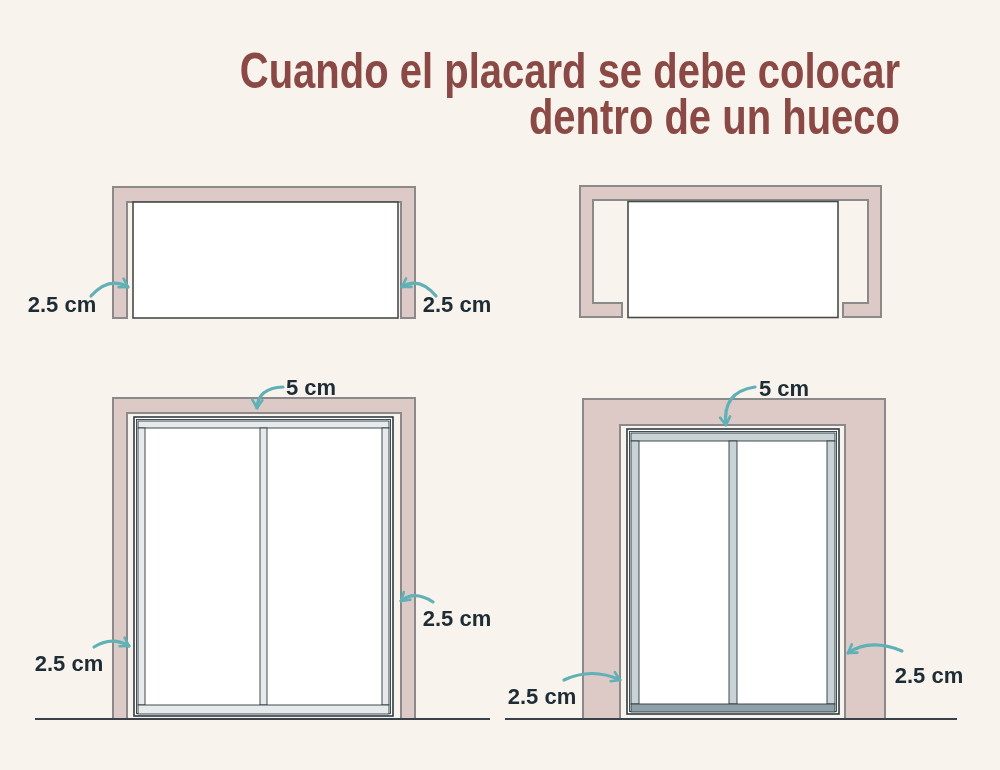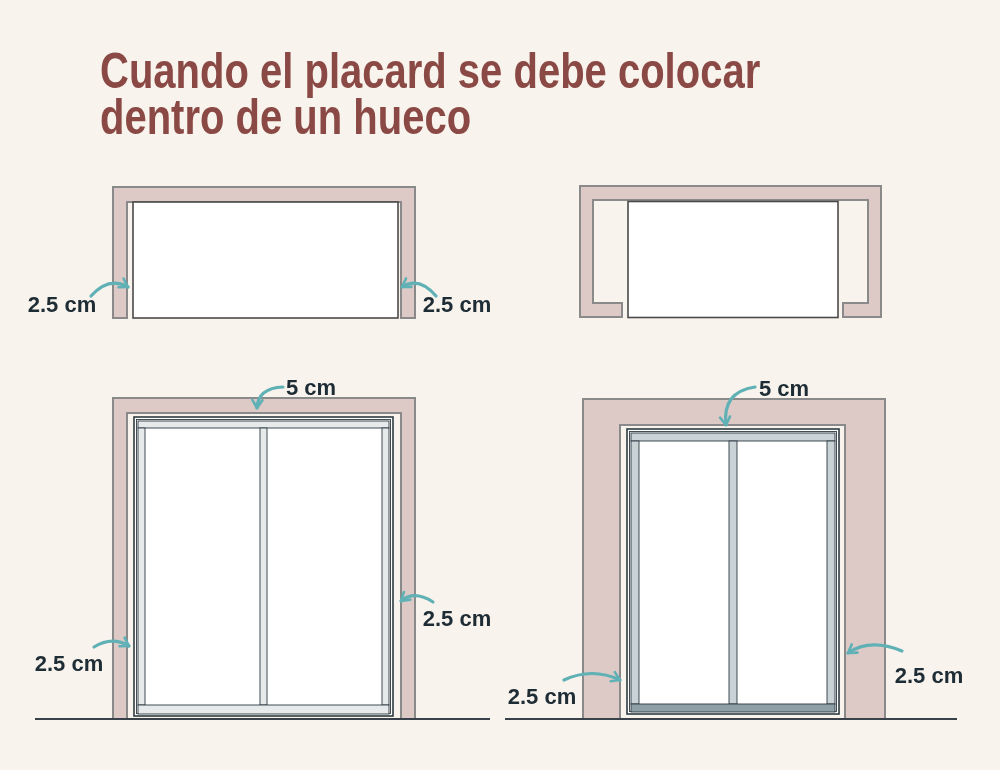--- a/index.html
+++ b/index.html
@@ -7,21 +7,21 @@
     width: 1000px; height: 770px;
     position: relative;
     background: #f8f3ec;
     font-family: "Liberation Sans", sans-serif;
     overflow: hidden;
   }
   .title {
     position: absolute;
     top: 48px; left: 0;
     width: 1000px;
-    text-align: left;
+    text-align: right;
     color: #8a4945;
     font-weight: 700;
   }
   .title-line {
     display: block;
     font-size: 50px;
     line-height: 46px;
     transform: scaleX(0.80);
     transform-origin: 50% 50%;
     letter-spacing: 0px;

